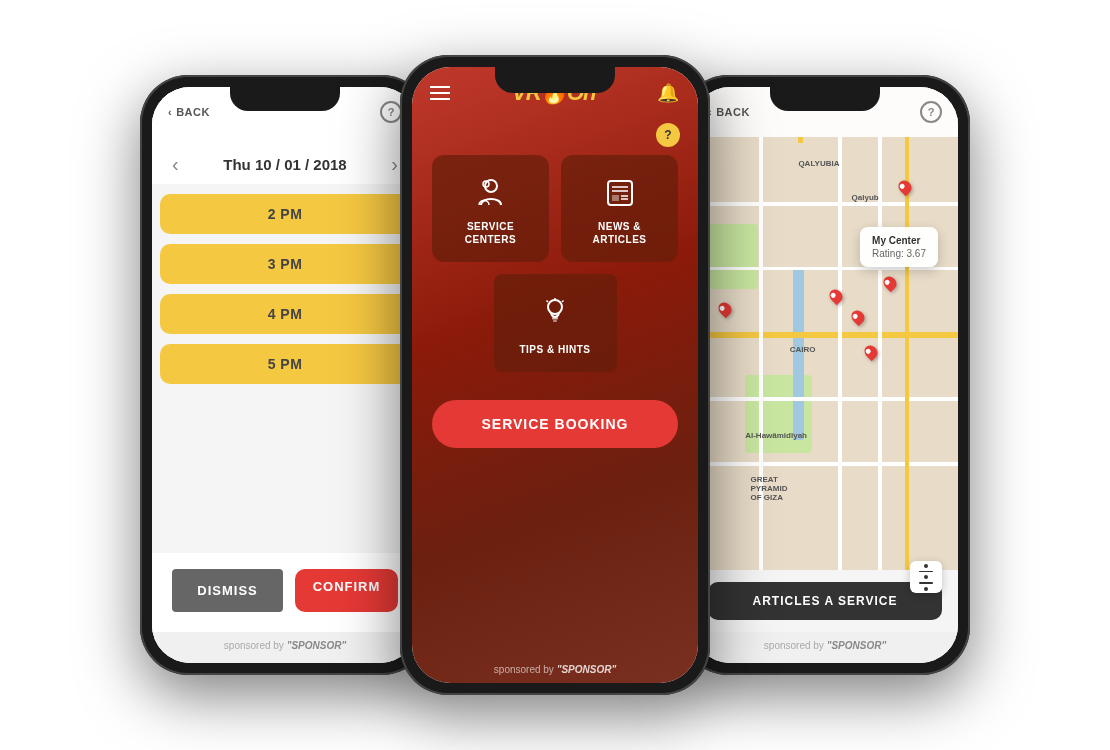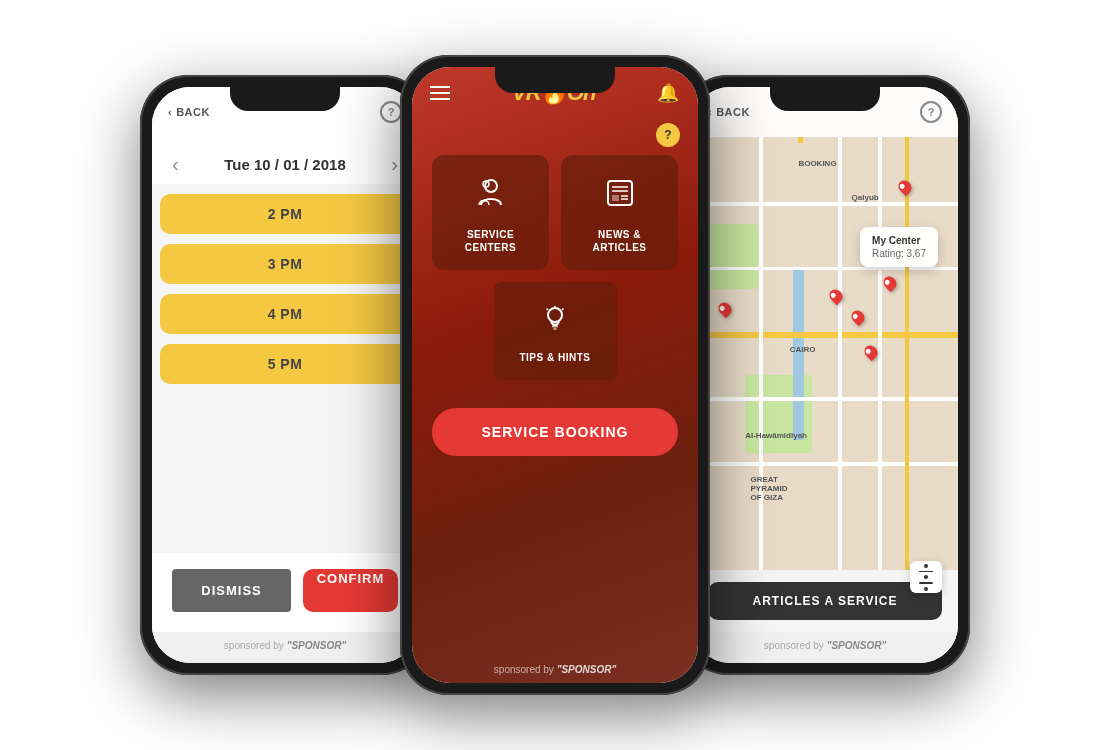--- a/index.html
+++ b/index.html
@@ -184,21 +184,21 @@
       font-size: 13px;
       font-weight: 700;
       letter-spacing: 1px;
     }
 
     .confirm-btn {
       flex: 1;
       background: #e53935;
       color: #fff;
       border-radius: 10px;
-      padding: 2px;
+      padding: 10px;
       text-align: center;
       font-size: 13px;
       font-weight: 700;
       letter-spacing: 1px;
     }
 
     .sponsor-bar {
       text-align: center;
       font-size: 10px;
       color: #aaa;
@@ -268,21 +268,21 @@
       margin-top: 20px;
     }
 
     .menu-card {
       background: rgba(100, 30, 10, 0.7);
       border-radius: 12px;
       padding: 20px 12px 16px;
       display: flex;
       flex-direction: column;
       align-items: center;
-      gap: 12px;
+      gap: 4px;
     }
 
     .menu-icon {
       font-size: 28px;
       color: #fff;
       line-height: 1;
     }
 
     .menu-card-label {
       font-size: 10px;
@@ -494,21 +494,21 @@
         <div class="left-header">
           <div class="back-btn">
             <span>‹</span>
             <span>BACK</span>
           </div>
           <div class="help-btn">?</div>
         </div>
 
         <div class="date-nav">
           <span class="nav-arrow">‹</span>
-          <span class="date-text">Tue 10 / 01 / 2018</span>
+          <span class="date-text">Thu 10 / 01 / 2018</span>
           <span class="nav-arrow">›</span>
         </div>
 
 
         <div class="time-slots">
           <div class="time-slot-btn">2 PM</div>
           <div class="time-slot-btn">3 PM</div>
           <div class="time-slot-btn">4 PM</div>
           <div class="time-slot-btn">5 PM</div>
         </div>
@@ -632,21 +632,21 @@
             <div class="map-road map-road-h map-highway" style="top:45%;"></div>
             <div class="map-road map-road-h" style="top:60%;"></div>
             <div class="map-road map-road-h" style="top:75%;"></div>
 
             <div class="map-road map-road-v" style="left:25%;"></div>
             <div class="map-road map-road-v map-highway" style="left:40%;width:5px;"></div>
             <div class="map-road map-road-v" style="left:55%;"></div>
             <div class="map-road map-road-v" style="left:70%;"></div>
             <div class="map-road map-road-v" style="left:80%;background:#f5c842;width:4px;"></div>
 
-            <div class="map-label" style="left:40%;top:5%;">BOOKING</div>
+            <div class="map-label" style="left:40%;top:5%;">QALYUBIA</div>
             <div class="map-label" style="left:60%;top:13%;">Qalyub</div>
             <div class="map-label" style="left:30%;top:48%;margin-left:18px;">CAIRO</div>
             <div class="map-label" style="left:20%;top:68%;">Al-Hawāmidīyah</div>
             <div class="map-label" style="left:22%;top:78%;">GREAT<br>PYRAMID<br>OF GIZA</div>
 
             <div class="map-pin" style="left:10%;top:38%;"></div>
             <div class="map-pin" style="left:52%;top:35%;"></div>
             <div class="map-pin" style="left:60%;top:40%;"></div>
             <div class="map-pin" style="left:65%;top:48%;"></div>
             <div class="map-pin" style="left:72%;top:32%;"></div>

